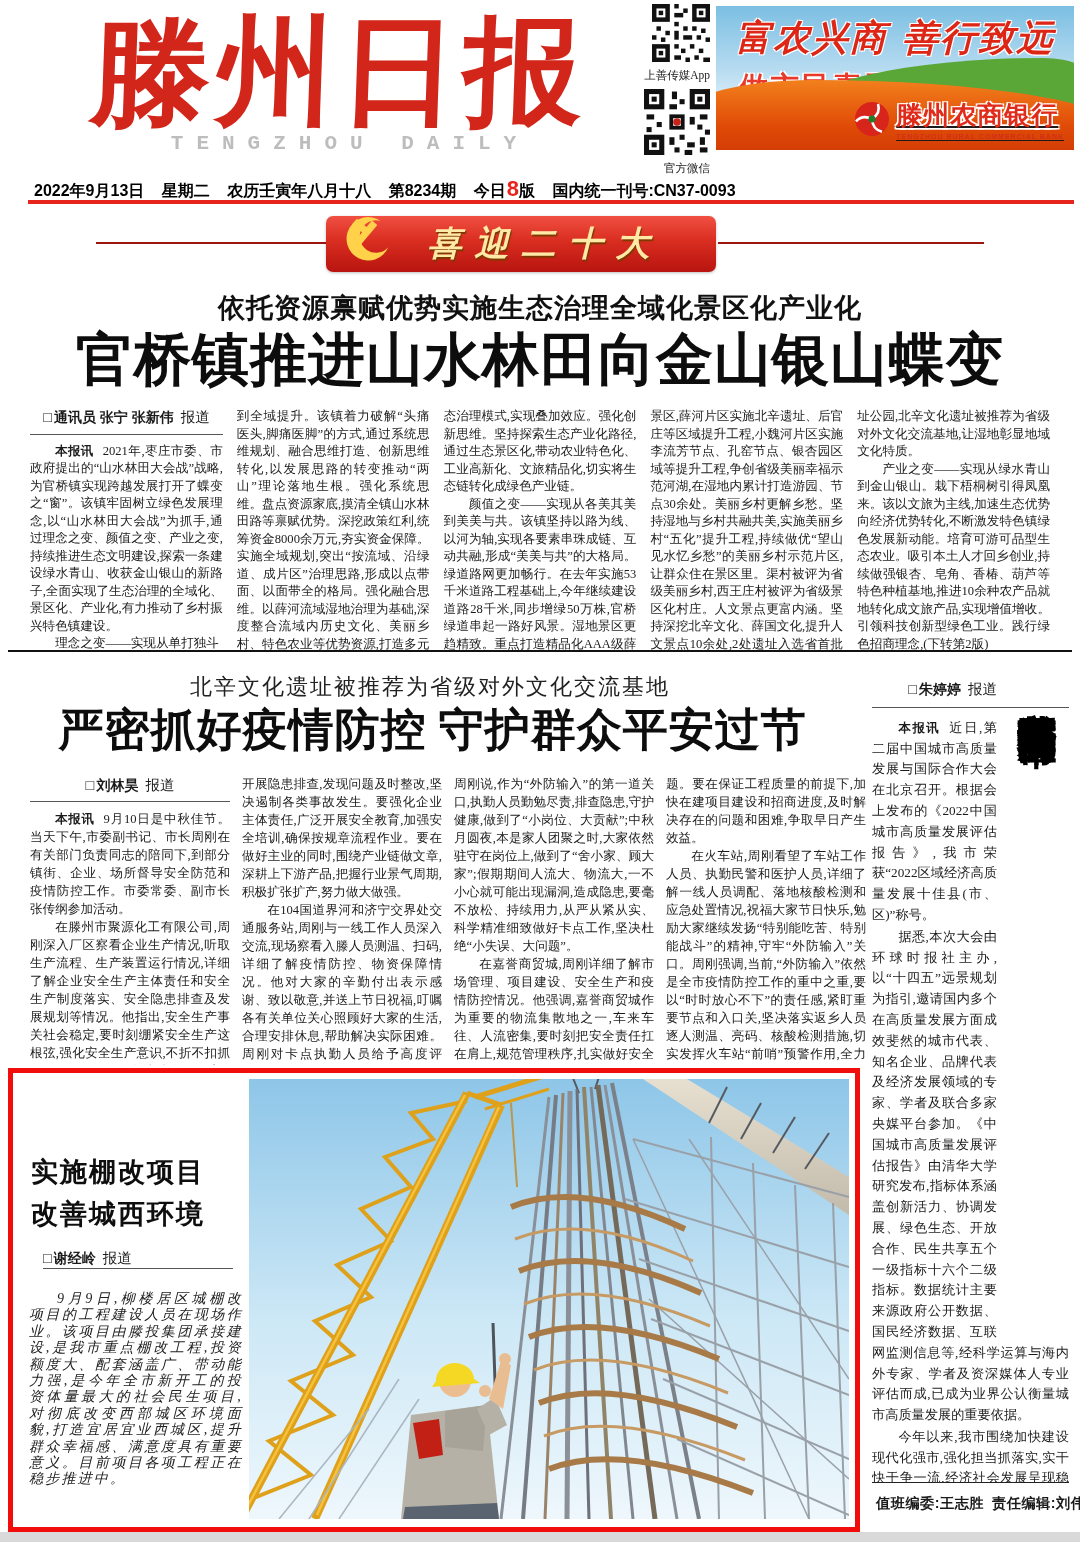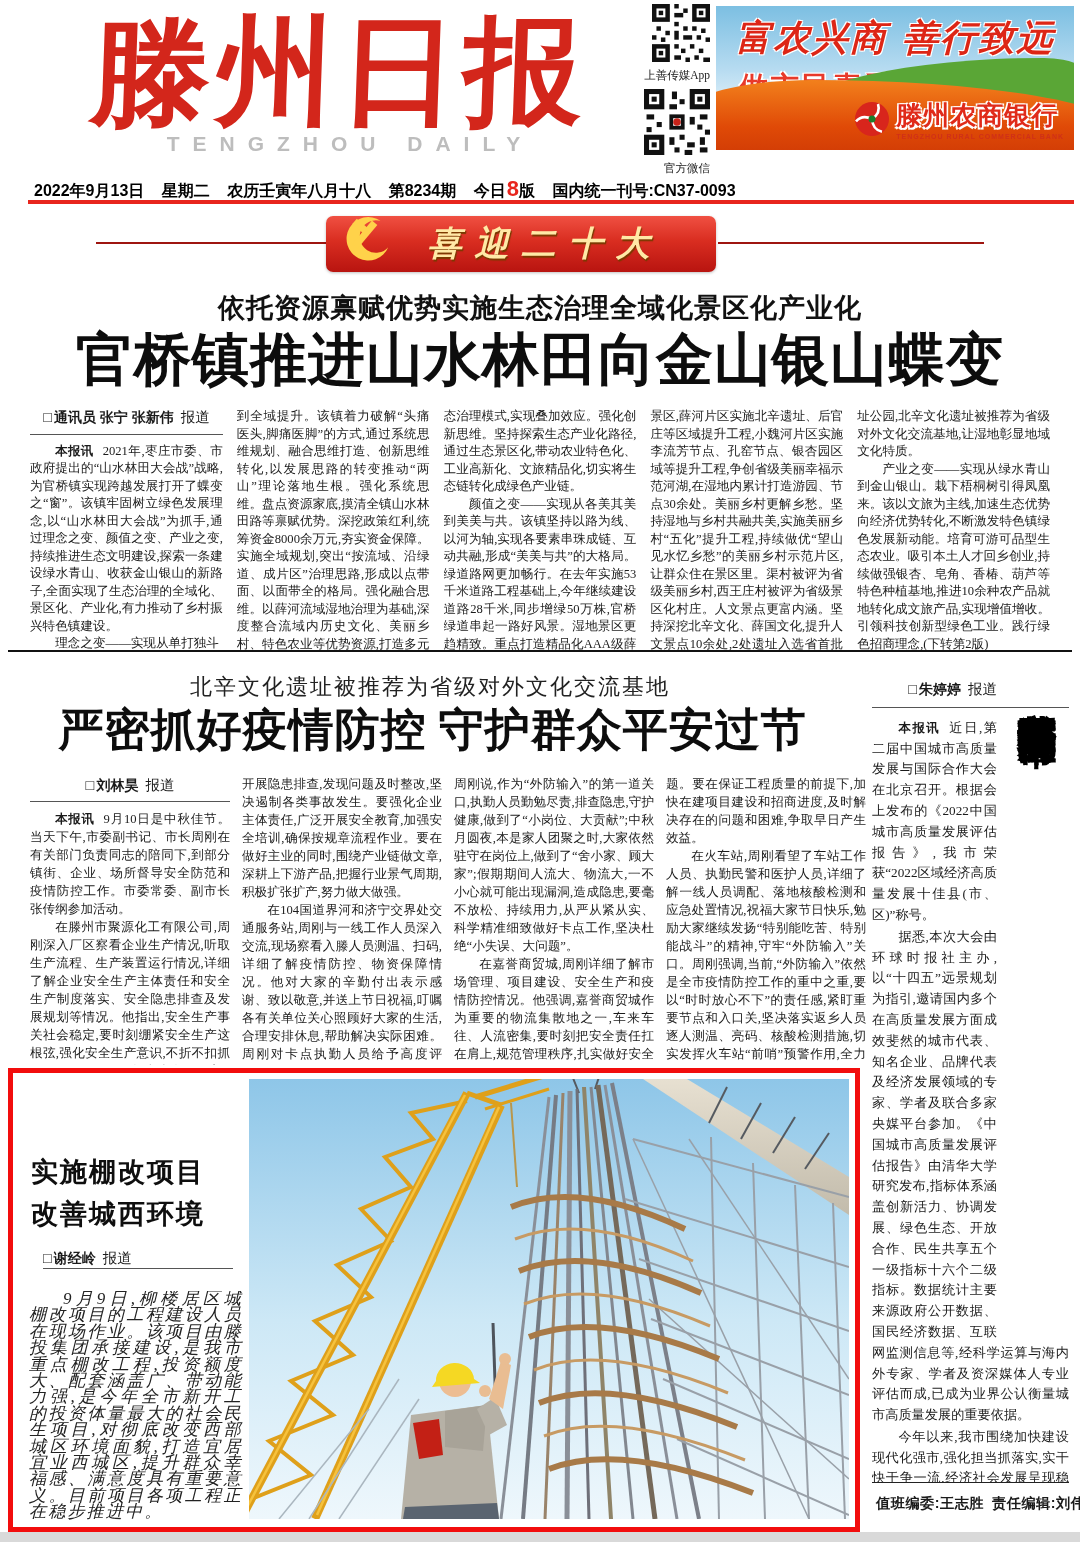--- a/index.html
+++ b/index.html
@@ -11,21 +11,21 @@
   }
   
   .masthead-title {
     position:absolute; left:60px; top:-14px; width:560px; height:170px;
     font-family:"DejaVu Serif","Liberation Serif",serif;
     font-weight:900; font-size:118px; line-height:170px; text-align:center;
     color:#d3261b; letter-spacing:6px; transform:skewX(-2deg);
   }
   .masthead-sub {
     position:absolute; left:140px; top:132px; width:420px; text-align:center;
-    font-family:Liberation Sans, sans-serif;
+    font-family:Liberation Mono, monospace;
     font-weight:bold; font-size:21px; letter-spacing:13px; color:#bdbdbd;
   }
   .dateline {
     position:absolute; left:34px; top:176px; width:690px;
     font-family:"Liberation Sans","DejaVu Sans",sans-serif;
     font-weight:600; font-size:16px; color:#000; white-space:nowrap;
   }
   .dateline span { margin-right:13px; }
   .dateline .pages-num { color:#e8251d; font-size:22px; font-weight:800; margin:0 1px; }
   .dateline .nogap { margin-right:0; }
@@ -49,21 +49,21 @@
     position:absolute; left:0; top:62px; width:100%; text-align:center;
     font-family:"Liberation Sans","DejaVu Sans",sans-serif; font-weight:800;
     font-size:28px; letter-spacing:3px; color:#e8392a;
     text-shadow:1.5px 1.5px 0 #fff,-1.5px -1.5px 0 #fff,1.5px -1.5px 0 #fff,-1.5px 1.5px 0 #fff;
   }
   .ad-hill-green { position:absolute; right:-20px; bottom:22px; width:300px; height:70px;
     background:#5aa636; border-radius:100% 20% 0 0 / 100% 40% 0 0; }
   .ad-hill-orange { position:absolute; left:-30px; bottom:-8px; width:440px; height:78px;
     background:linear-gradient(180deg,#f2801c 0%,#e04a07 60%,#cf3a05 100%);
     border-radius:40% 100% 0 0 / 60% 95% 0 0; }
-  .ad-bank-row { position:absolute; right:10px; bottom:10px; display:flex; align-items:center; gap:6px; }
+  .ad-bank-row { position:absolute; right:10px; bottom:10px; display:flex; align-items:center; gap:6px;text-decoration:underline; }
   .ad-bank-text { text-align:left; }
   .ad-bank-name {
     font-family:"Liberation Sans","DejaVu Sans",sans-serif; font-weight:900; font-size:26px;
     color:#e02b1a; letter-spacing:1px;
     text-shadow:1.5px 1.5px 0 #fff,-1.5px -1.5px 0 #fff,1.5px -1.5px 0 #fff,-1.5px 1.5px 0 #fff;
   }
   .ad-bank-en { font-family:"Liberation Sans","DejaVu Sans",sans-serif; font-size:7px;
     color:#d03018; letter-spacing:1px; font-weight:bold; }
   
   .banner-line { position:absolute; top:242px; height:2px; background:#9e1510; }
@@ -126,21 +126,21 @@
   
   .photo-box { position:absolute; left:8px; top:1068px; width:852px; height:464px;
     border:5px solid #f20d0d; background:#fff; }
   .story-title { position:absolute; left:18px; top:78px; width:218px;
     font-family:"Liberation Sans","DejaVu Sans",sans-serif;
     font-weight:900; font-size:27px; line-height:42px; letter-spacing:2px; color:#0e0e0e; }
   .story-byline { position:absolute; left:30px; top:176px; width:190px;
     border-bottom:1.5px solid #555; padding-bottom:0;
     font-size:14.5px; white-space:nowrap; }
   .story-body { position:absolute; left:16px; top:218px; width:214px; height:232px;
-    font-style:italic; font-size:17px; line-height:16.4px; letter-spacing:2.2px;
+    font-style:italic; font-size:14px; line-height:16.4px; letter-spacing:2.2px;
     text-align:justify; text-indent:2em; color:#222; overflow:hidden; }
   .photo-frame { position:absolute; left:236px; top:6px; width:600px; height:440px; overflow:hidden; }
   .photo-frame svg { display:block; width:100%; height:100%; }
   .bottom-band { position:absolute; left:0; top:1532px; width:1080px; height:10px; background:#d9d9d9; }
 </style>
 </head>
 <body>
 
 <div class="page">
 

